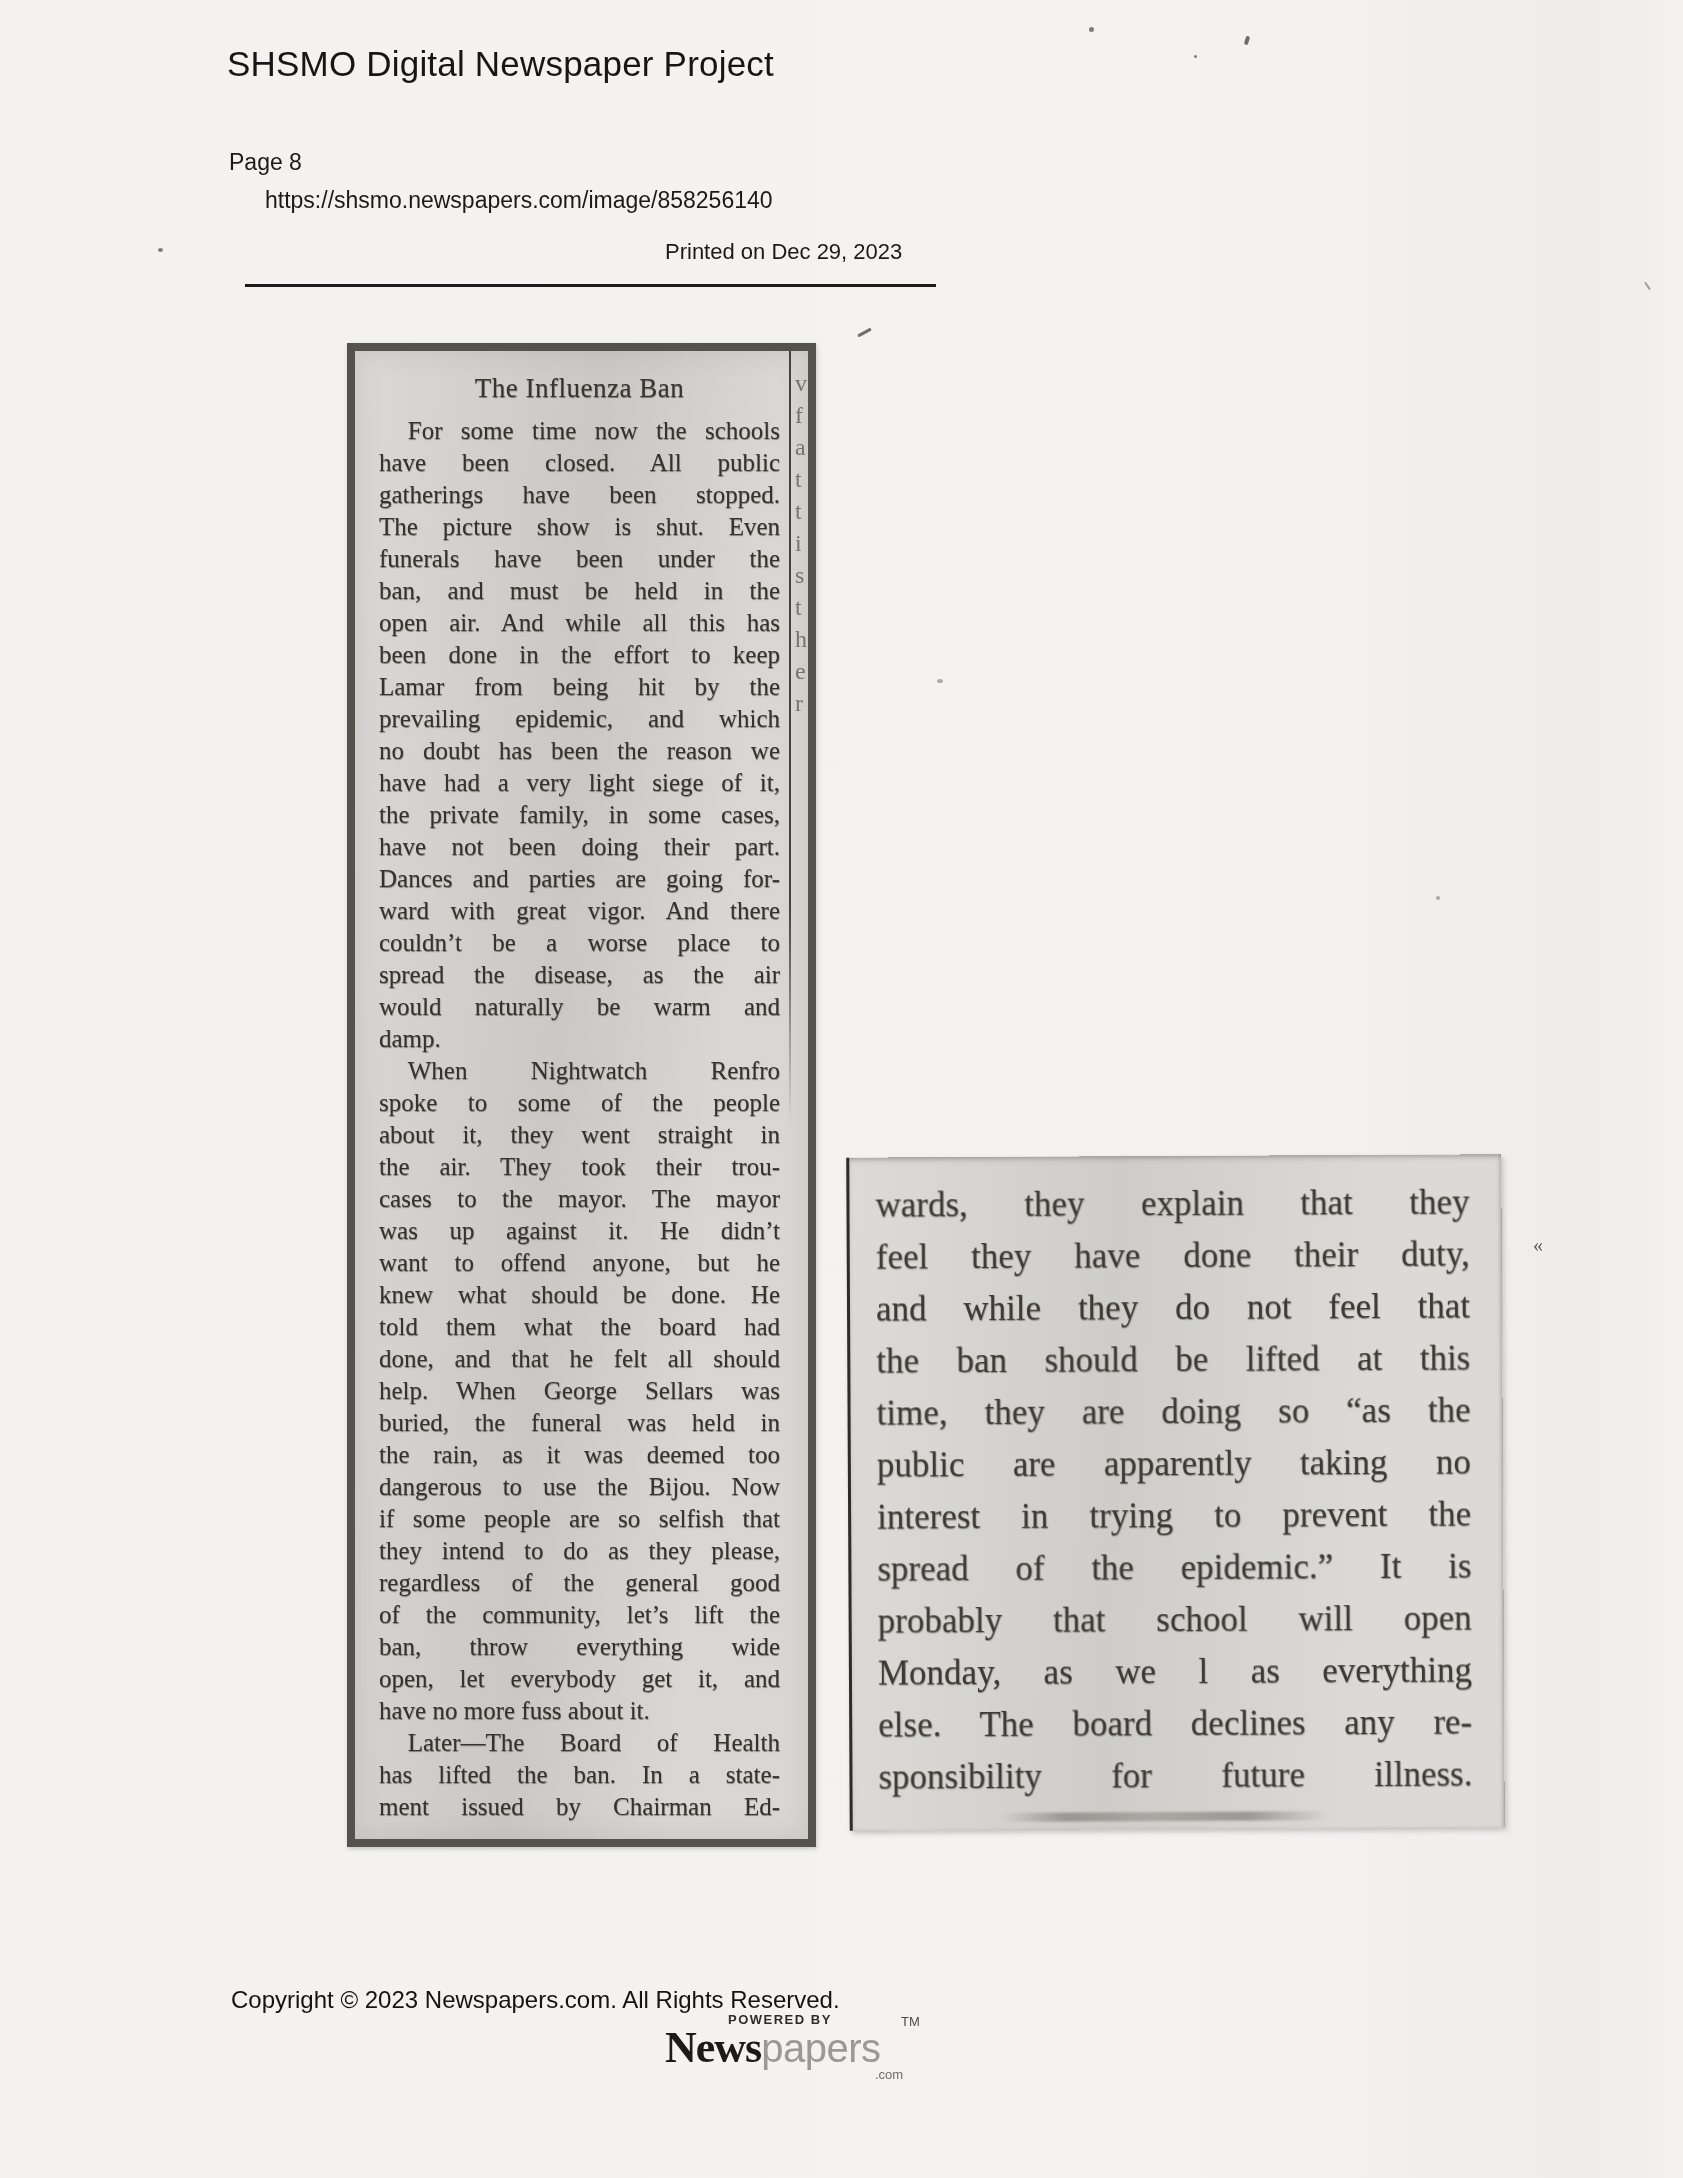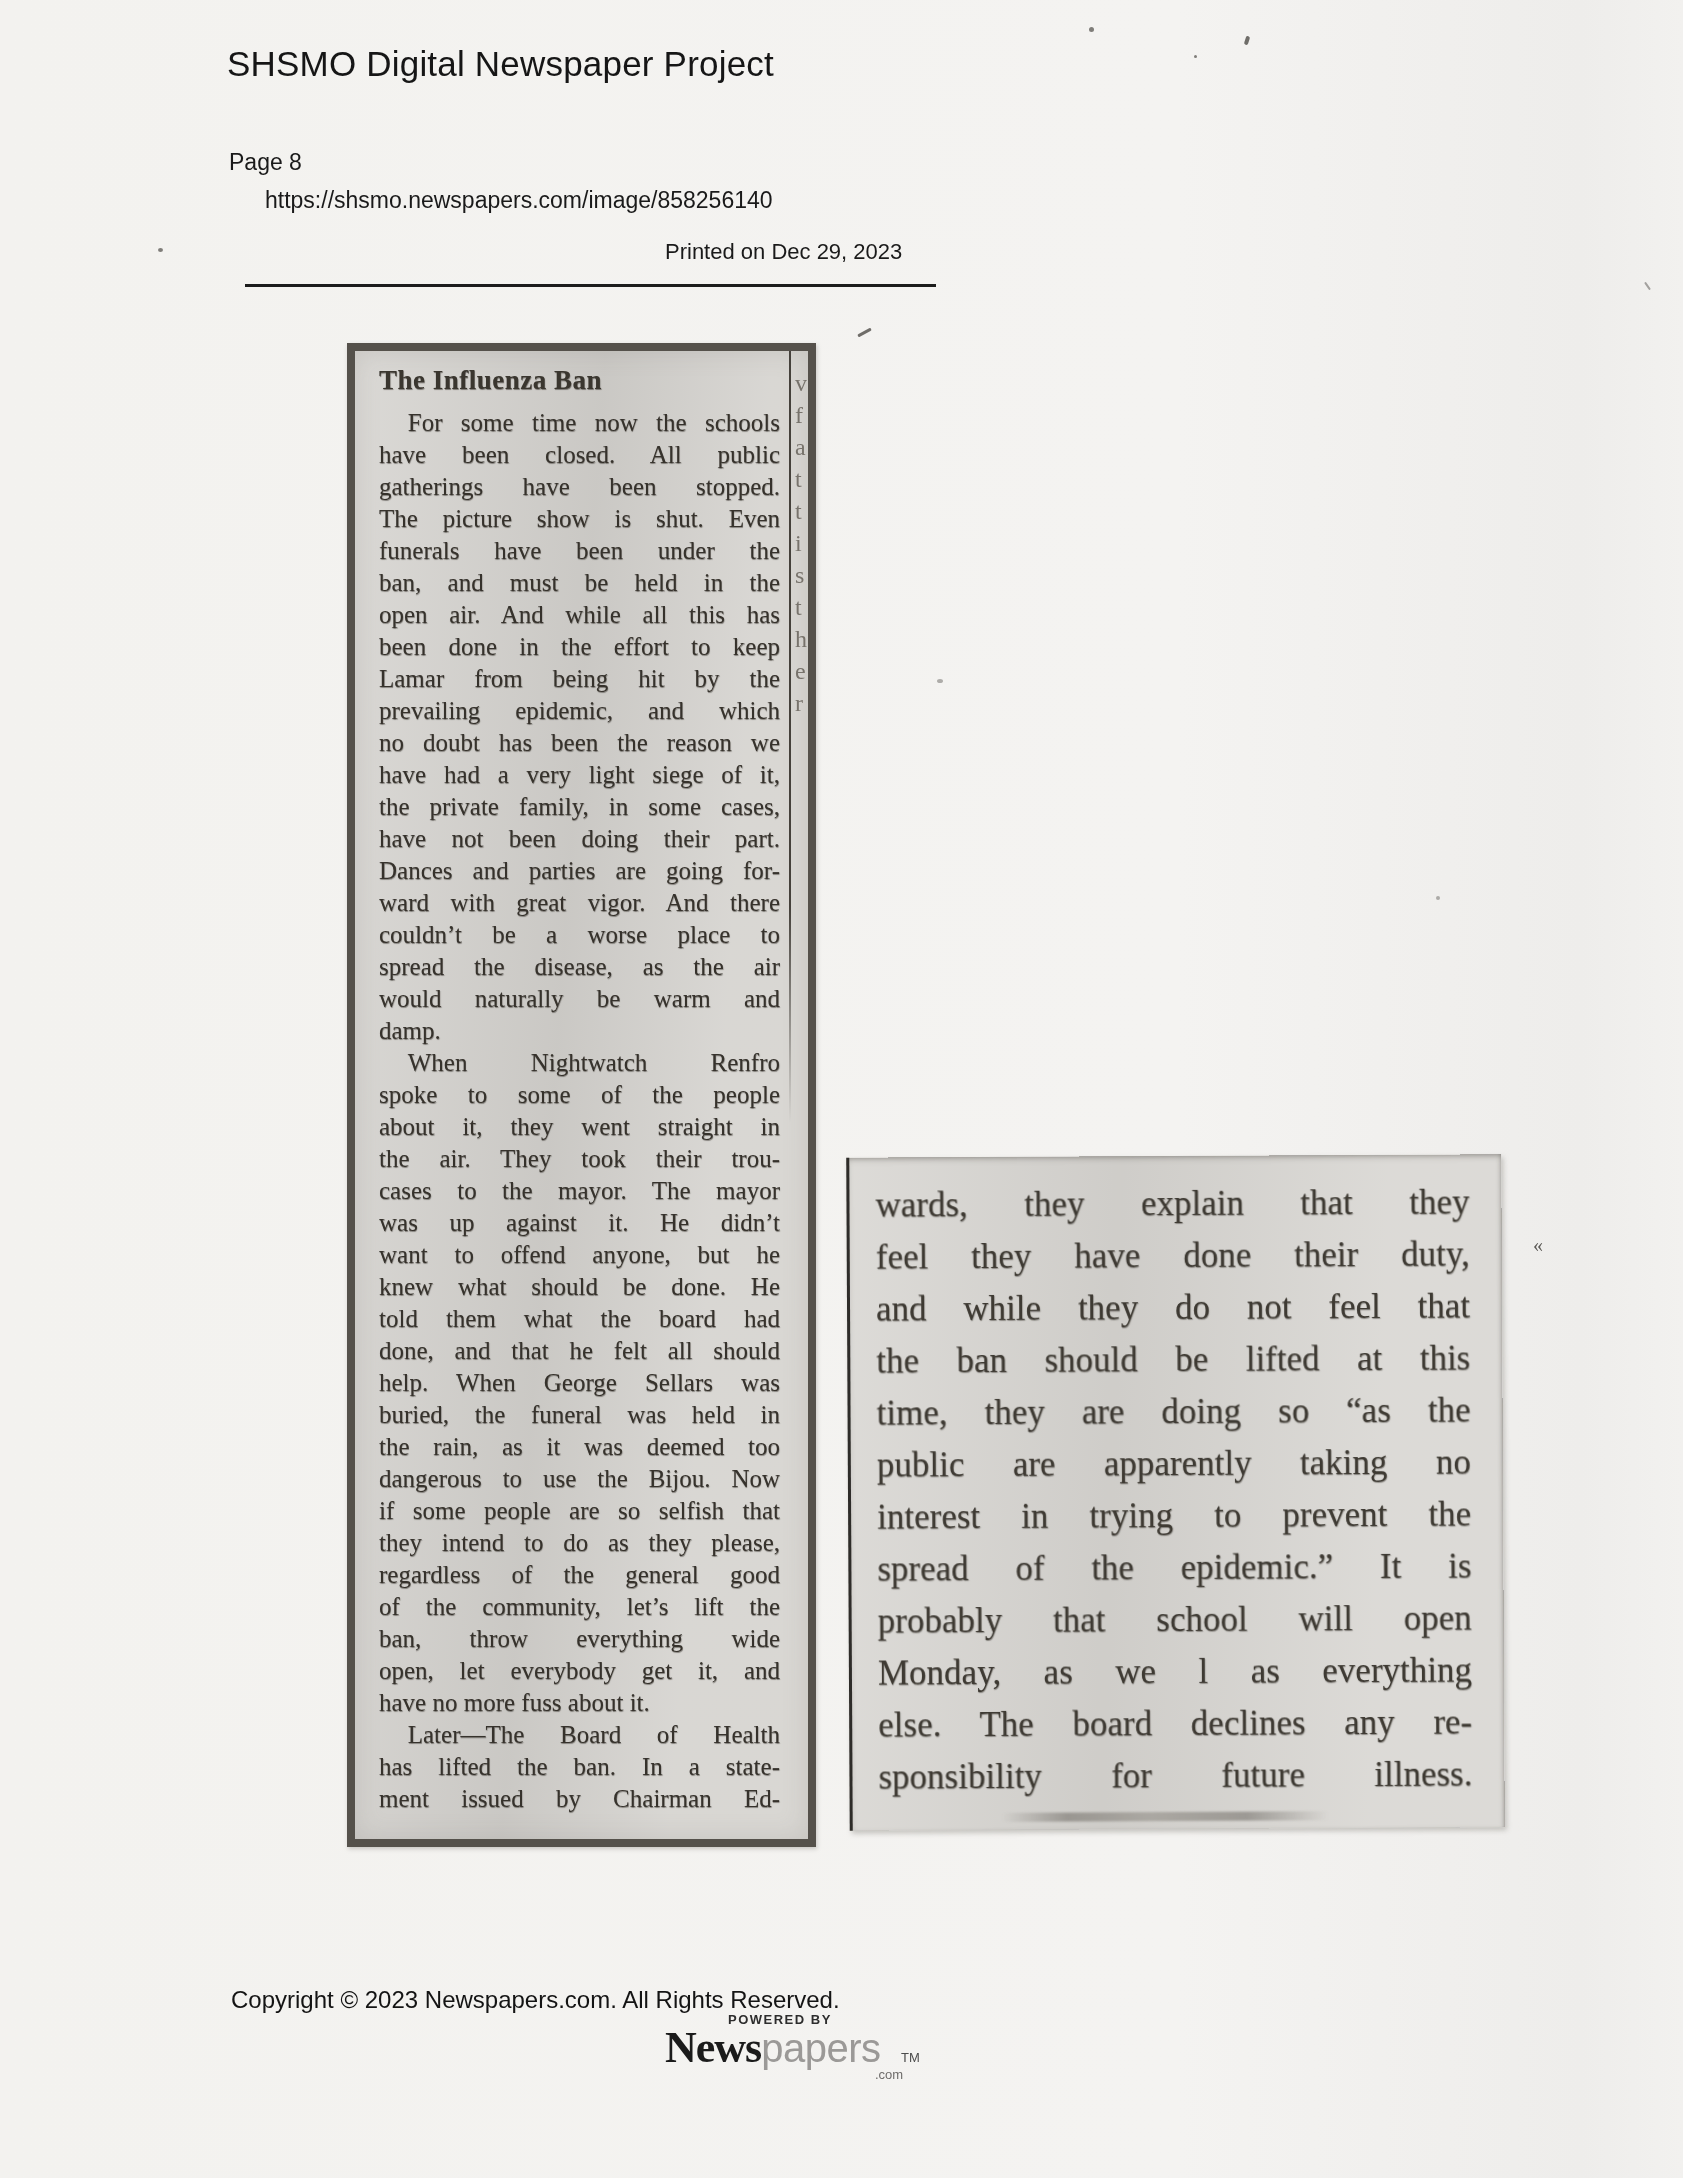--- a/index.html
+++ b/index.html
@@ -21,23 +21,23 @@
   .nline{width:100%;text-align:justify;text-align-last:justify;text-justify:inter-word;}
   .nline.end{text-align-last:left;}
   .nline.indent{text-indent:1.15em;}
 
   
   .clip-left{position:absolute;left:347px;top:343px;width:469px;height:1504px;box-sizing:border-box;
              border:8px solid #55514b;
              background:linear-gradient(94deg,rgba(255,255,255,.14),rgba(0,0,0,.05) 45%,rgba(255,255,255,.09) 75%),#d5d3cf;
              box-shadow:1px 2px 4px rgba(120,118,112,.35), inset 0 0 26px rgba(110,106,100,.18);}
   .clip-left .main{position:absolute;left:24px;top:14px;width:401px;}
-  .clip-headline{font-family:"Liberation Serif",serif;font-size:27px;color:#3a362f;
-                 letter-spacing:0.5px;margin:0 0 11px 0;filter:blur(0.2px);
-                 text-shadow:0.4px 0.5px 0.8px rgba(52,48,42,.55);font-weight:bold;}
+  .clip-headline{font-family:"Liberation Serif",serif;font-size:27px;color:#3a362f;text-align:center;
+                 letter-spacing:0.5px;margin:8px 0 11px 0;filter:blur(0.2px);
+                 text-shadow:0.4px 0.5px 0.8px rgba(52,48,42,.55);}
   .clip-left .lines{font-family:"Liberation Serif",serif;font-size:25px;line-height:32px;color:#36322c;
                     filter:blur(0.2px);text-shadow:0.4px 0.5px 0.8px rgba(52,48,42,.5);}
   .clip-left .col-rule{position:absolute;left:434px;top:0;width:2px;height:772px;
                        background:linear-gradient(#45413b 72%,rgba(69,65,59,0));}
   .sliver-chars{position:absolute;left:440px;top:16px;width:16px;font-family:"Liberation Serif",serif;
                 font-size:24px;line-height:32px;color:#59544c;opacity:.75;filter:blur(0.3px);}
 
   
   .clip-right{position:absolute;left:848px;top:1156px;width:655px;height:673px;box-sizing:border-box;
               transform:rotate(-.3deg);
@@ -50,21 +50,21 @@
   .clip-right .smudge{position:absolute;left:149px;bottom:8px;width:327px;height:9px;opacity:.55;filter:blur(1px);
                       background:linear-gradient(90deg,rgba(0,0,0,0),#6e6a64 20%,#8d8982 45%,#6e6a64 75%,rgba(0,0,0,0));}
 
   
   .f-copy{position:absolute;left:231px;top:1986px;font-size:24px;color:#141414;}
   .logo{position:absolute;left:665px;top:2012px;width:257px;height:69px;}
   .logo .powered{position:absolute;left:63px;top:0;font-size:13px;letter-spacing:1.5px;color:#2d2d2d;font-weight:bold;text-align:center;}
   .logo .word{position:absolute;left:0;top:10px;white-space:nowrap;}
   .logo .news{font-family:"Liberation Serif",serif;font-weight:bold;font-size:44px;color:#1b1b1b;letter-spacing:-1px;}
   .logo .papers{font-family:"Liberation Sans",sans-serif;font-weight:normal;font-size:40px;color:#9b9997;letter-spacing:-0.5px;}
-  .logo .tm{position:absolute;left:236px;top:2px;font-size:13px;color:#4c4c4c;margin-top:36px;}
+  .logo .tm{position:absolute;left:236px;top:2px;font-size:13px;color:#4c4c4c;}
   .logo .com{position:absolute;left:210px;top:55px;font-size:13px;color:#6e6c6a;}
 
   
   .speck{position:absolute;background:#7f7d79;border-radius:50%;}
   .stroke{position:absolute;background:#6f6d69;border-radius:2px;}
   .glyph-mark{position:absolute;color:#5c5a56;font-size:20px;font-family:"Liberation Serif",serif;}
 </style>
 </head>
 <body>
 

